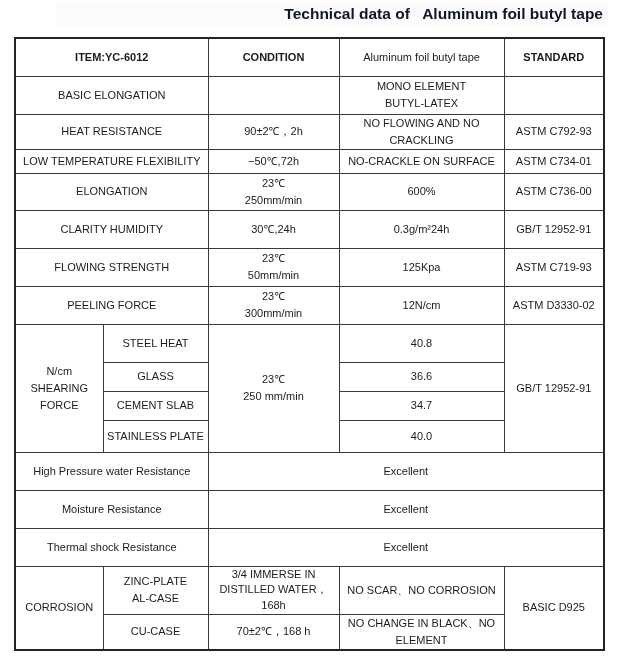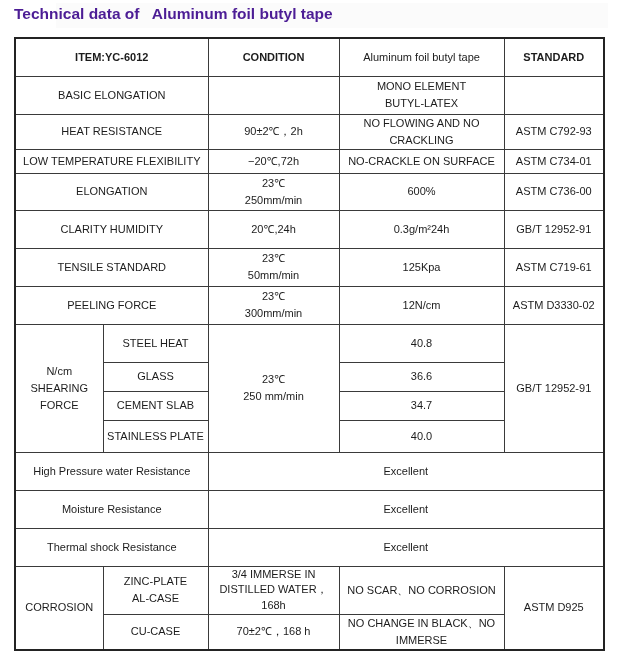--- a/index.html
+++ b/index.html
@@ -19,25 +19,25 @@
     position: absolute;
     left: 56px; top: 3px;
     width: 552px; height: 25px;
     background: #fbfbfb;
   }
   .page-title {
     position: absolute;
     left: 14px; top: 5px;
     width: 589px;
     margin: 0;
-    text-align: left;
+    text-align: right;
     font-size: 15.5px;
     font-weight: bold;
     white-space: pre;
-    color: #4c1d95;
+    color: #0f172a;
   }
   table.spec {
     position: absolute;
     left: 14px; top: 37px;
     width: 589px;
     border-collapse: collapse;
     table-layout: fixed;
     border: 2px solid #232323;
   }
   table.spec td {
@@ -94,50 +94,50 @@
       <td>90±2℃，2h</td>
       <td class="vt">
         <div class="ln">NO FLOWING AND NO</div>
         <div class="ln">CRACKLING</div>
       </td>
       <td class="vt">ASTM C792-93</td>
     </tr>
 
     <tr style="height:24px">
       <td colspan="2">LOW TEMPERATURE FLEXIBILITY</td>
-      <td>−20℃,72h</td>
+      <td>−50℃,72h</td>
       <td>NO-CRACKLE ON SURFACE</td>
       <td>ASTM C734-01</td>
     </tr>
 
     <tr style="height:37px">
       <td colspan="2" class="vt">ELONGATION</td>
       <td>
         <div class="ln">23℃</div>
         <div class="ln">250mm/min</div>
       </td>
       <td class="vt">600%</td>
       <td>ASTM C736-00</td>
     </tr>
 
     <tr style="height:38px">
       <td colspan="2" class="vt">CLARITY HUMIDITY</td>
-      <td>20℃,24h</td>
+      <td>30℃,24h</td>
       <td class="vt">0.3g/m²24h</td>
       <td>GB/T 12952-91</td>
     </tr>
 
     <tr style="height:38px">
-      <td colspan="2" class="vt">TENSILE STANDARD</td>
+      <td colspan="2" class="vt">FLOWING STRENGTH</td>
       <td>
         <div class="ln">23℃</div>
         <div class="ln">50mm/min</div>
       </td>
       <td class="vt">125Kpa</td>
-      <td>ASTM C719-61</td>
+      <td>ASTM C719-93</td>
     </tr>
 
     <tr style="height:38px">
       <td colspan="2" class="vt">PEELING FORCE</td>
       <td>
         <div class="ln">23℃</div>
         <div class="ln">300mm/min</div>
       </td>
       <td class="vt">12N/cm</td>
       <td>ASTM D3330-02</td>
@@ -190,29 +190,29 @@
         <div class="ln">AL-CASE</div>
       </td>
       <td class="lh15">
         <div class="ln">3/4 IMMERSE IN</div>
         <div class="ln">DISTILLED WATER，</div>
         <div class="ln">168h</div>
       </td>
       <td>
         <div class="ln">NO SCAR、NO CORROSION</div>
       </td>
-      <td rowspan="2">ASTM D925</td>
+      <td rowspan="2">BASIC D925</td>
     </tr>
     <tr style="height:29px">
       <td>
         <div class="ln">CU-CASE</div>
       </td>
       <td>
         <div class="ln">70±2℃，168 h</div>
       </td>
       <td>
         <div class="ln">NO CHANGE IN BLACK、NO</div>
-        <div class="ln">IMMERSE</div>
+        <div class="ln">ELEMENT</div>
       </td>
     </tr>
   </tbody>
     </table>
 </div>
 
 </body></html>

